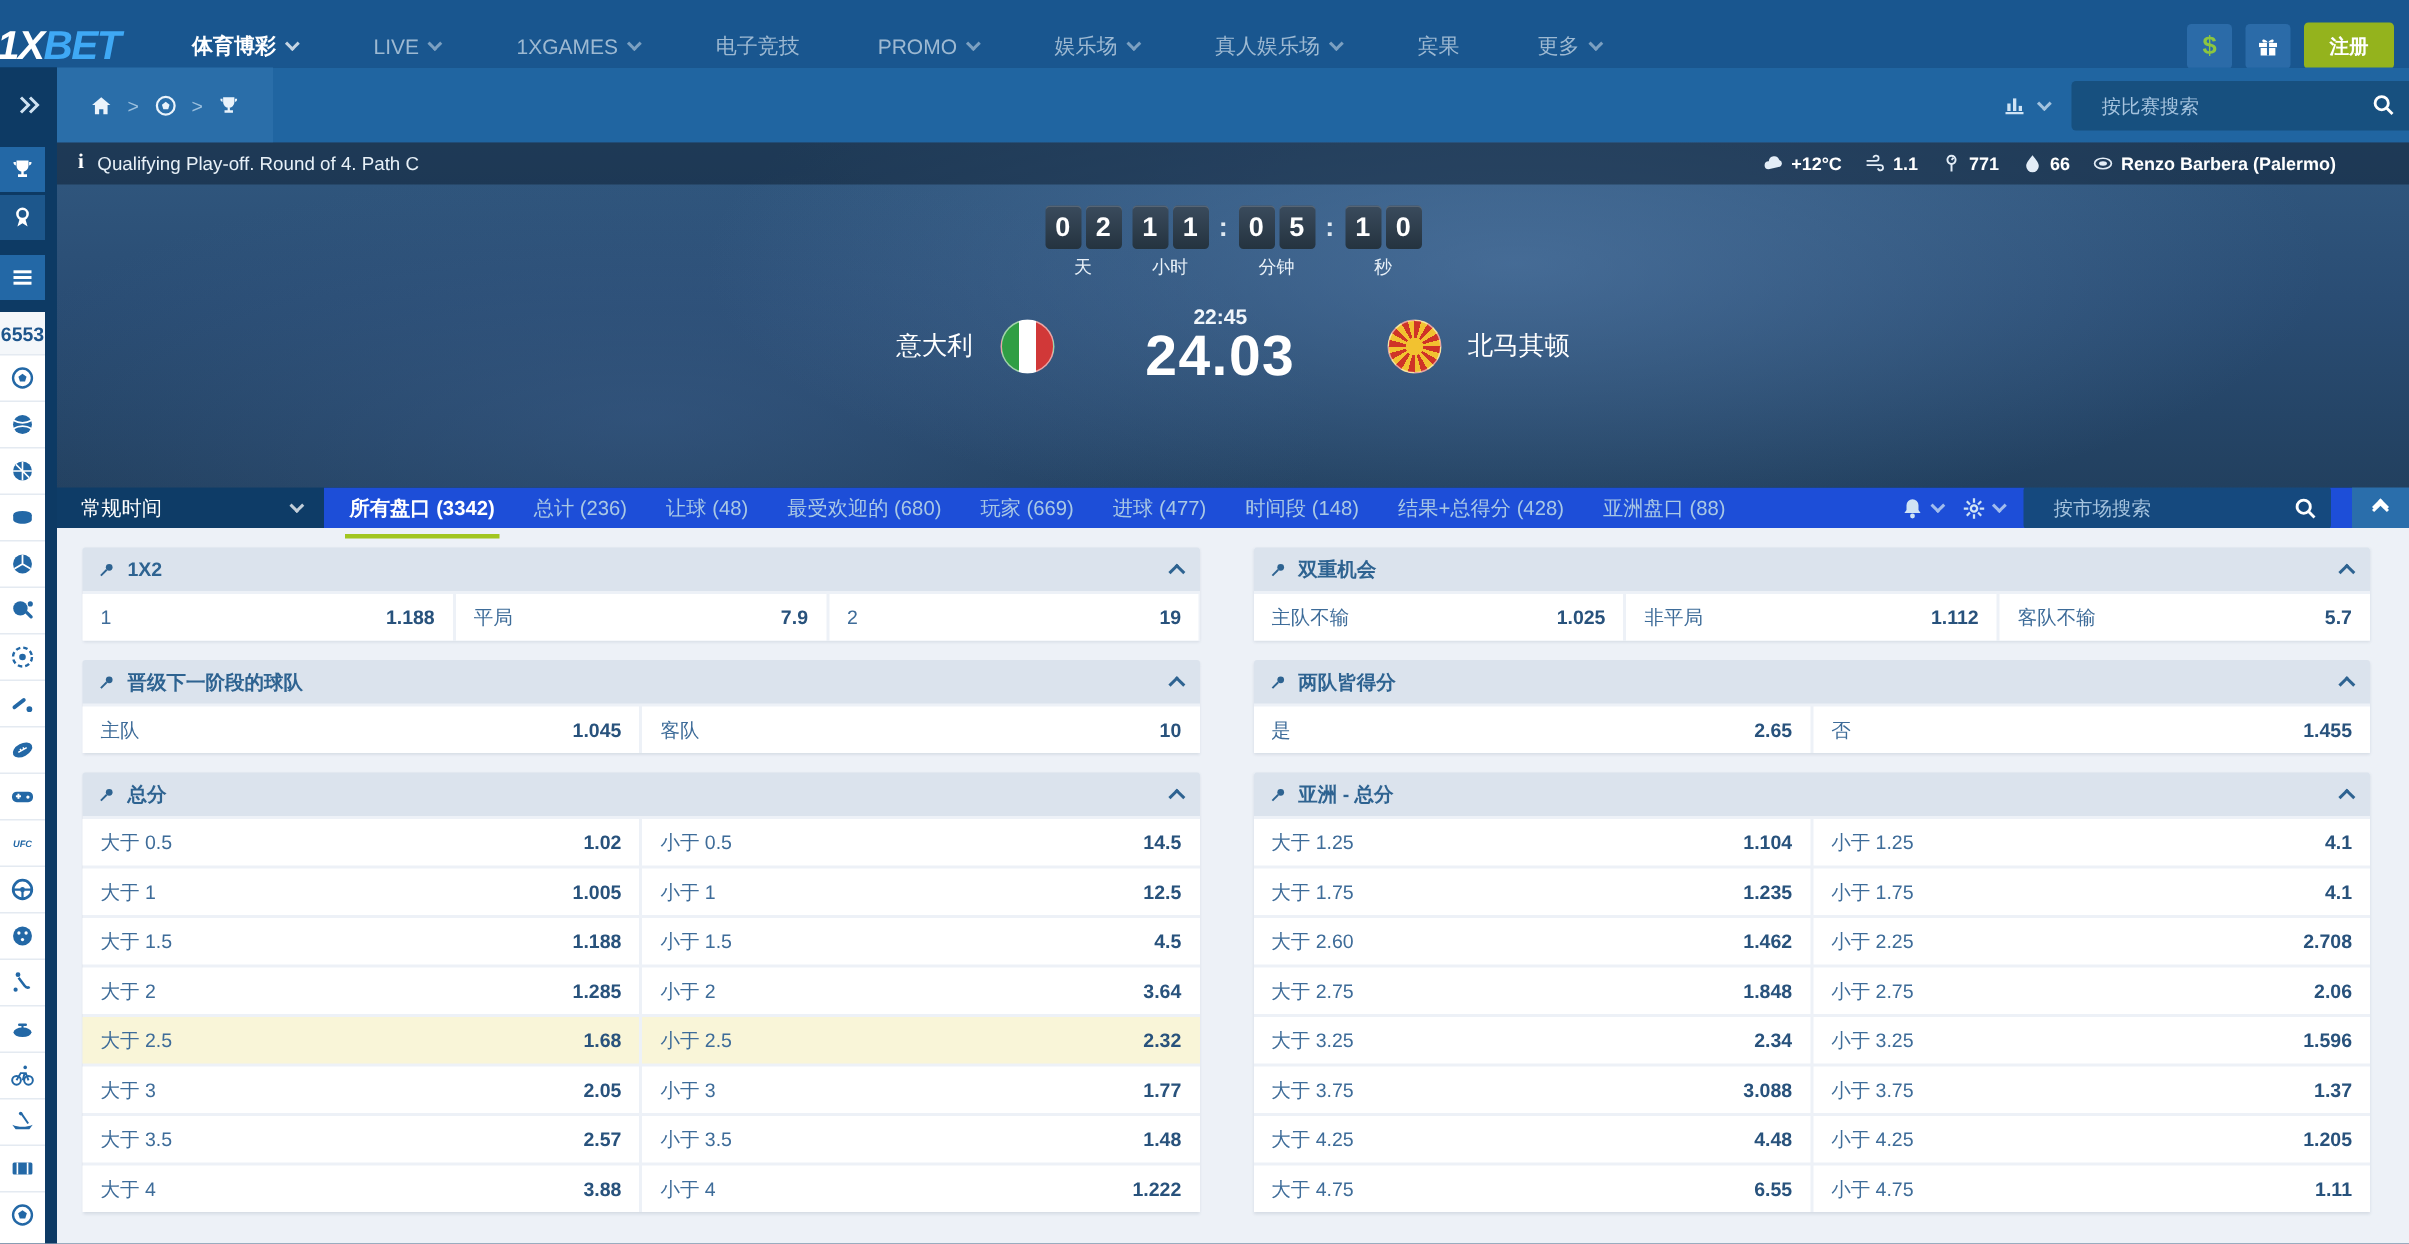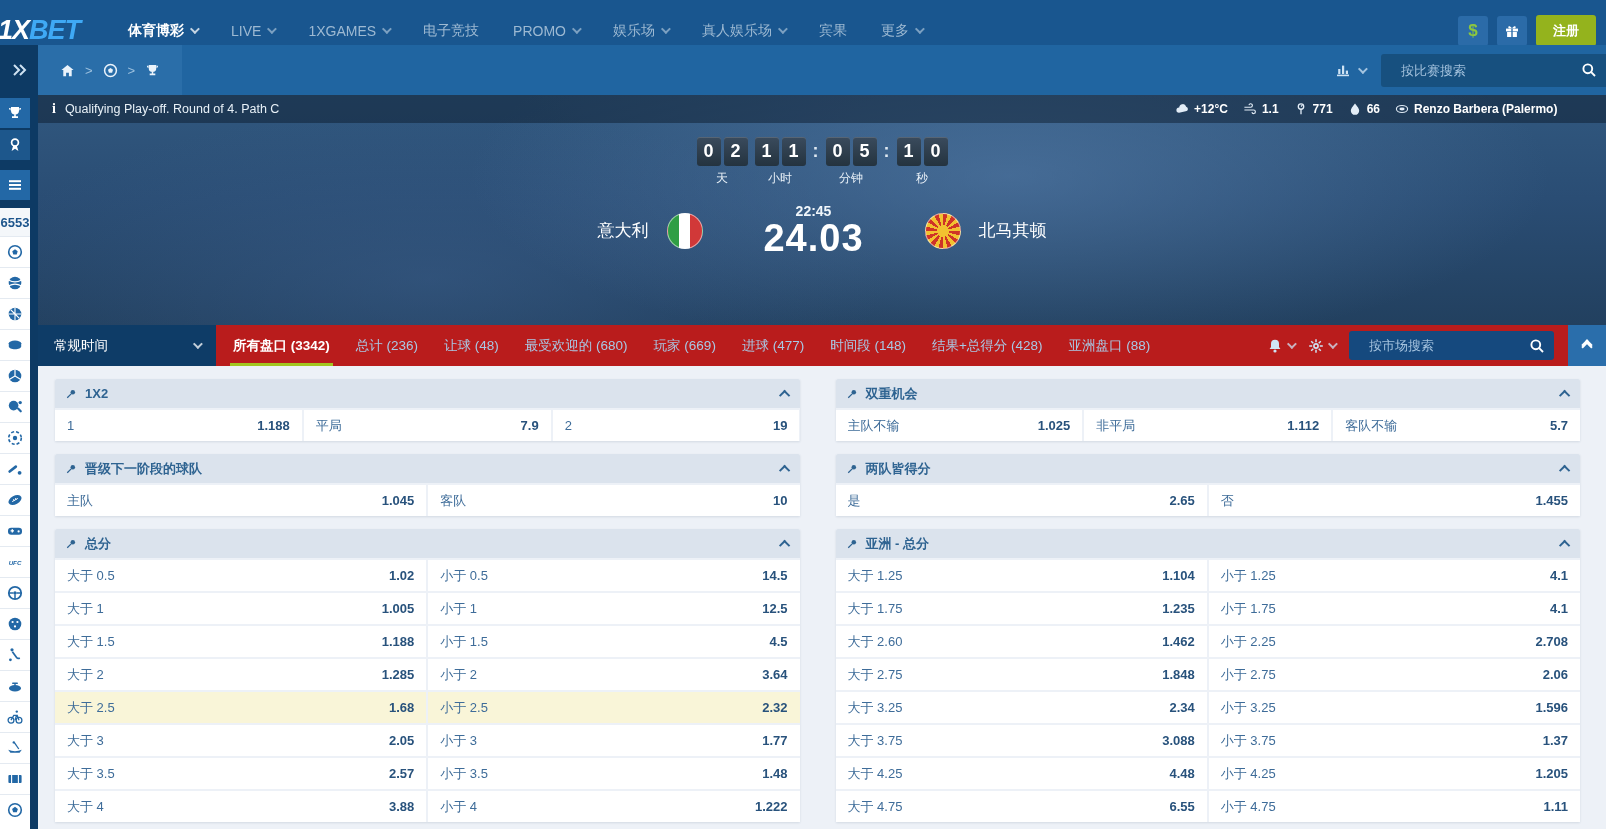--- a/index.html
+++ b/index.html
@@ -3,21 +3,21 @@
 <meta charset="utf-8">
 <style>
   * { margin:0; padding:0; box-sizing:border-box; }
   html,body { width:1606px; height:829px; overflow:hidden; }
   body { font-family:"Liberation Sans", sans-serif; background:#0d3a64; color:#fff; }
 
   
   .topbar { height:45px; background:#19568f; display:flex; align-items:center; padding:16px 10px 0 4px; }
   .logo { font-size:27px; font-weight:bold; font-style:italic; letter-spacing:-1px; margin-left:-6px; white-space:nowrap; }
   .logo .lx { color:#ffffff; } .logo .lbet { color:#3fa9f5; }
-  .topnav { display:flex; align-items:center; margin-left:48px; gap:34px; }
+  .topnav { display:flex; align-items:center; margin-left:48px; gap:52px; }
   .topnav .nav-item { font-size:14px; color:#9db9d2; cursor:pointer; display:flex; align-items:center; gap:6px; white-space:nowrap; }
   .topnav .nav-item.active { color:#ffffff; font-weight:bold; }
   .chev-d { width:7px; height:7px; border-right:2px solid currentColor; border-bottom:2px solid currentColor; transform:rotate(45deg) translateY(-2px); opacity:.75; }
   .top-actions { margin-left:auto; display:flex; align-items:center; gap:9px; }
   .sq-btn { width:30px; height:30px; border-radius:3px; background:#2b6ba8; display:flex; align-items:center; justify-content:center; cursor:pointer; }
   .sq-btn .dollar { color:#8cc63f; font-weight:bold; font-size:17px; }
   .register-btn { height:31px; padding:0 17px; background:#94b31d; border:none; border-radius:3px; color:#fff; font-size:13px; font-weight:bold; cursor:pointer; }
 
   
   .frame { display:flex; height:784px; }
@@ -78,21 +78,21 @@
   .team { display:flex; align-items:center; gap:18px; font-size:17px; color:#fff; }
   .flag { width:36px; height:36px; border-radius:50%; border:1px solid rgba(255,255,255,.55); flex:none; }
   .flag.it { background:linear-gradient(90deg,#2f9e44 0 33%, #ffffff 33% 66%, #d13838 66% 100%); }
   .flag.mk { background: radial-gradient(circle, #f2c230 0 24%, rgba(0,0,0,0) 25%),
              repeating-conic-gradient(#cf3427 0 15deg, #f2c230 15deg 30deg); }
   .kick { text-align:center; min-width:170px; }
   .kick-time { font-size:14px; font-weight:bold; color:#f0f6fb; }
   .kick-date { font-size:38px; font-weight:bold; color:#ffffff; letter-spacing:1px; line-height:1.05; }
 
   
-  .filterbar { height:41px; background:#b91c1c; display:flex; align-items:center; }
+  .filterbar { height:27px; background:#1d4ed8; display:flex; align-items:center; }
   .period { width:178px; height:41px; background:#0e3c67; display:flex; align-items:center; justify-content:space-between; padding:0 16px; font-size:13.5px; color:#fff; cursor:pointer; flex:none; }
   .ftabs { display:flex; align-items:center; height:41px; margin-left:4px; }
   .ftab { padding:0 13px; height:41px; display:flex; align-items:center; font-size:13.5px; color:#a9c8e4; cursor:pointer; position:relative; white-space:nowrap; }
   .ftab.active { color:#fff; font-weight:bold; }
   .ftab.active::after { content:""; position:absolute; left:10px; right:10px; bottom:0; height:3px; background:#a2c620; }
   .filter-right { margin-left:auto; display:flex; align-items:center; gap:14px; }
   .mini-ctl { display:flex; align-items:center; gap:4px; color:#cfe3f4; cursor:pointer; }
   .filterbar .searchbox { width:205px; height:29px; background:#15497e; }
   .filterbar .searchbox input { width:140px; }
   .collapse-all { width:38px; height:41px; background:#2a6eab; display:flex; flex-direction:column; align-items:center; justify-content:center; cursor:pointer; color:#fff; }

